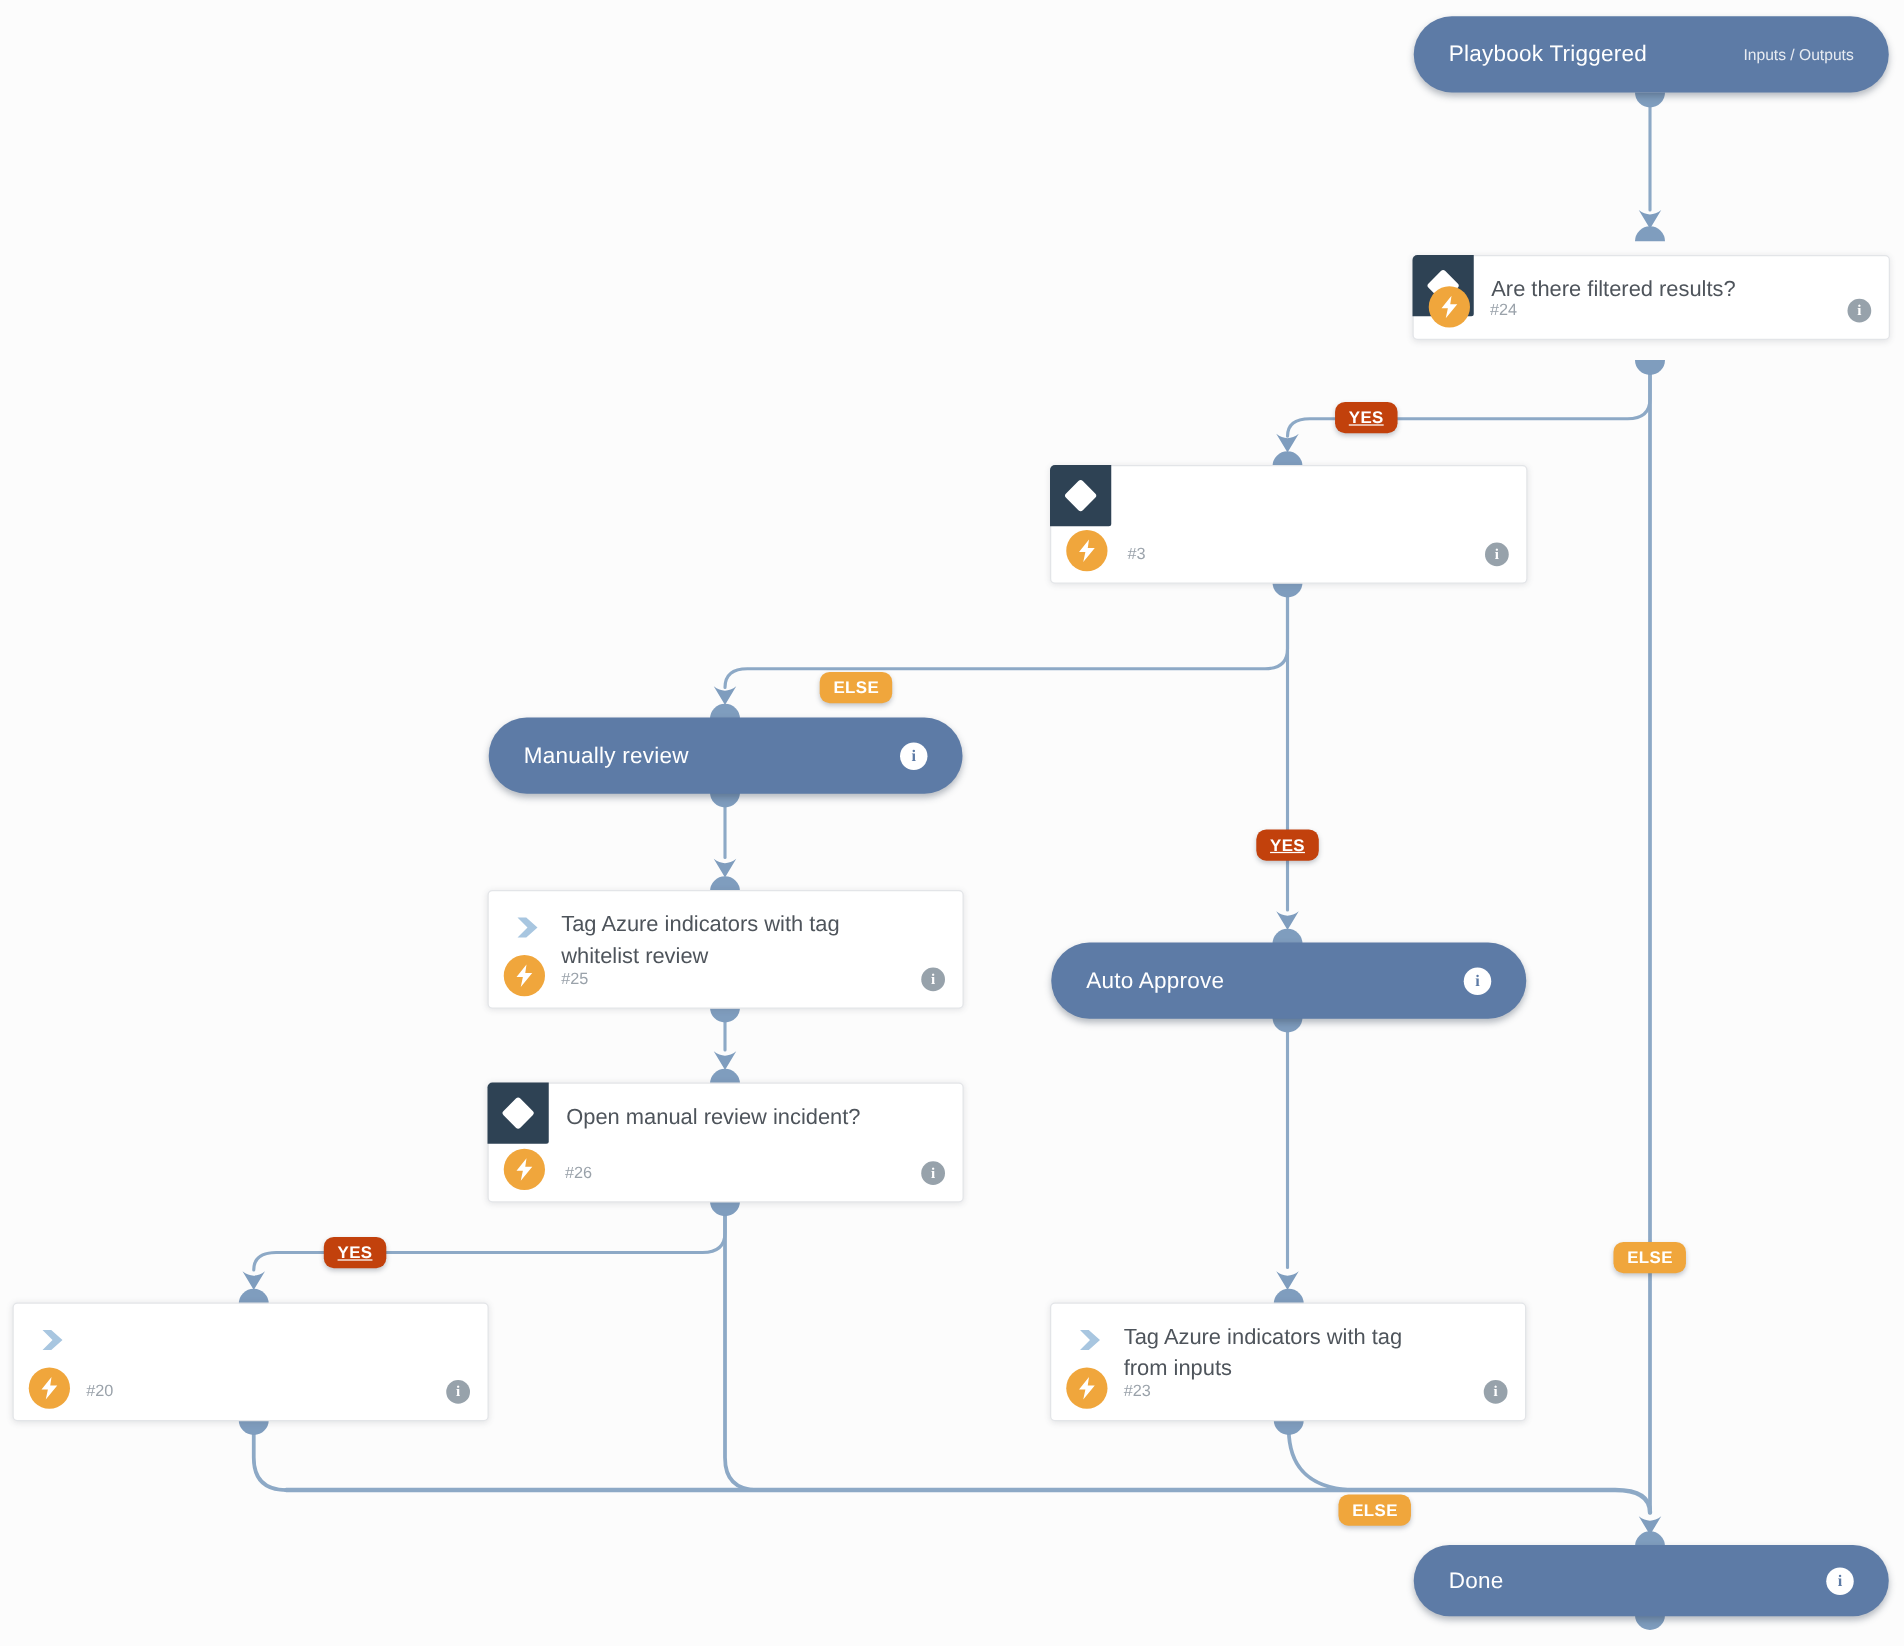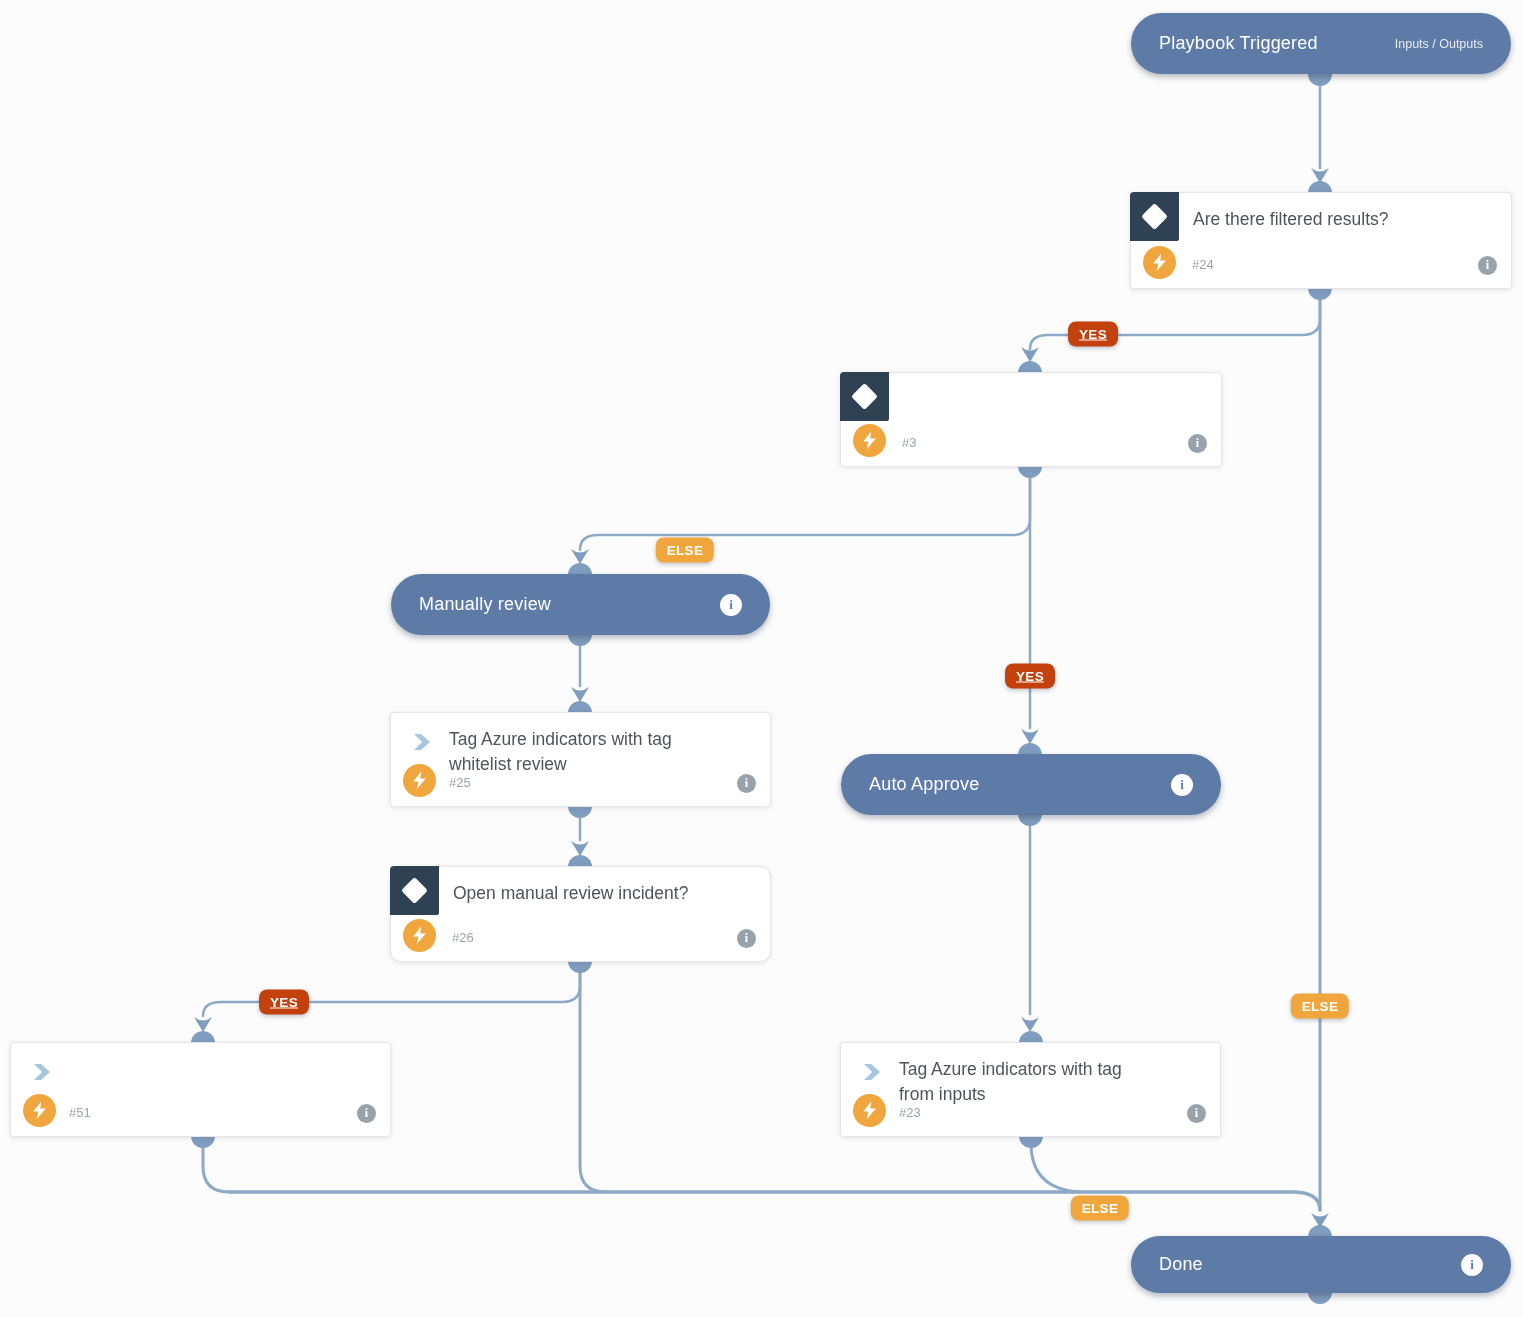--- a/index.html
+++ b/index.html
@@ -152,21 +152,21 @@
       <path d="M1308 1292 A12 12 0 0 0 1332 1292 Z"></path>
     </g>
   </svg>
 
   <div class="pill" style="left:1131px; top:13px; width:380px; height:61px;">
     <span class="pill-title">Playbook Triggered</span>
     <span class="spacer"></span>
     <span class="pill-link">Inputs / Outputs</span>
   </div>
 
-  <div class="box cond" style="left:1130px; top:192px; width:382px; height:97px;">
+  <div class="box cond" style="left:1130px; top:204px; width:382px; height:68px;">
     <span class="cond-icon">
         <span class="diamond"></span>
       </span>
     <div class="title">Are there filtered results?</div>
     <span class="bolt">
       <svg width="17" height="19" viewBox="0 0 17 19">
           <path d="M10.2 0.5 L2.2 10.6 H7.3 L5.6 18.5 L14.8 7.4 H9.2 Z" fill="#fff"></path>
         </svg>
     </span>
     <span class="num">#24</span>
@@ -202,21 +202,21 @@
 whitelist review</div>
     <span class="bolt">
       <svg width="17" height="19" viewBox="0 0 17 19">
           <path d="M10.2 0.5 L2.2 10.6 H7.3 L5.6 18.5 L14.8 7.4 H9.2 Z" fill="#fff"></path>
         </svg>
     </span>
     <span class="num">#25</span>
     <span class="info">i</span>
   </div>
 
-  <div class="box cond" style="left:390px; top:866px; width:381px; height:96px;border-radius:11px;">
+  <div class="box cond" style="left:390px; top:866px; width:381px; height:96px;">
     <span class="cond-icon">
         <span class="diamond"></span>
       </span>
     <div class="title">Open manual review incident?</div>
     <span class="bolt">
       <svg width="17" height="19" viewBox="0 0 17 19">
           <path d="M10.2 0.5 L2.2 10.6 H7.3 L5.6 18.5 L14.8 7.4 H9.2 Z" fill="#fff"></path>
         </svg>
     </span>
     <span class="num">#26</span>
@@ -227,21 +227,21 @@
     <span class="task-icon">
       <svg width="18" height="18" viewBox="0 0 18 18">
           <path d="M1 1 H8 L17 9 L8 17 H1 L9 9 Z" fill="#a8c6e0"></path>
         </svg>
     </span>
     <span class="bolt">
       <svg width="17" height="19" viewBox="0 0 17 19">
           <path d="M10.2 0.5 L2.2 10.6 H7.3 L5.6 18.5 L14.8 7.4 H9.2 Z" fill="#fff"></path>
         </svg>
     </span>
-    <span class="num">#51</span>
+    <span class="num">#20</span>
     <span class="info">i</span>
   </div>
 
   <div class="pill" style="left:841px; top:754px; width:380px; height:61px;">
     <span class="pill-title">Auto Approve</span>
     <span class="spacer"></span>
     <span class="pill-info">i</span>
   </div>
 
   <div class="box task" style="left:840px; top:1042px; width:381px; height:95px;">

